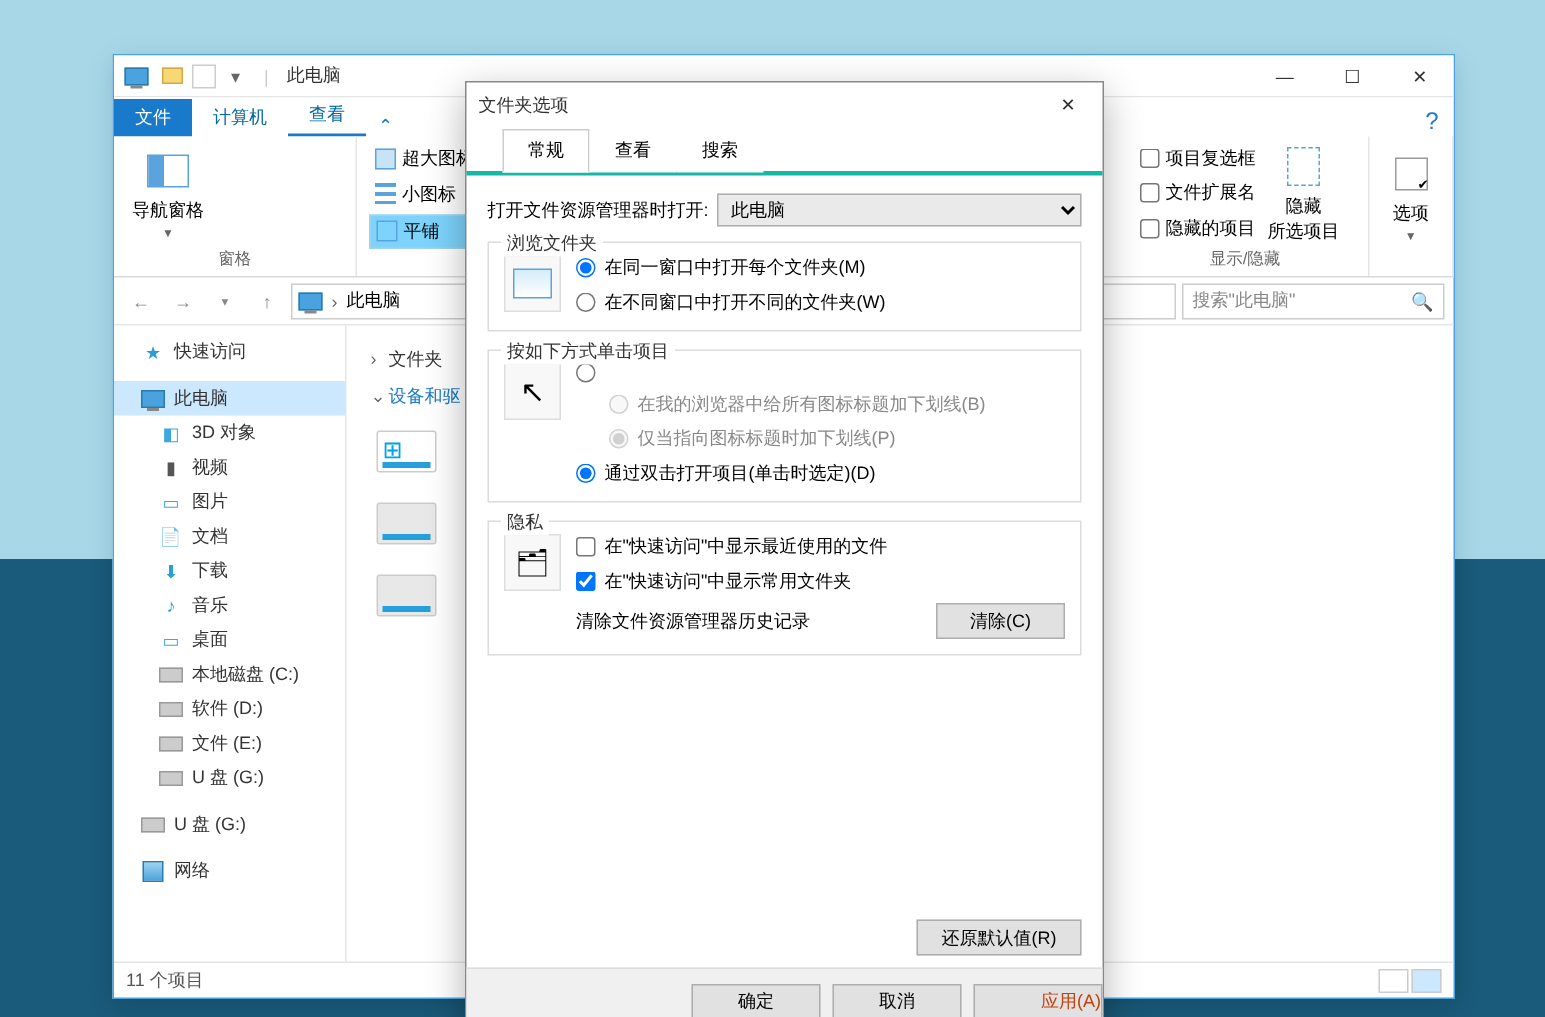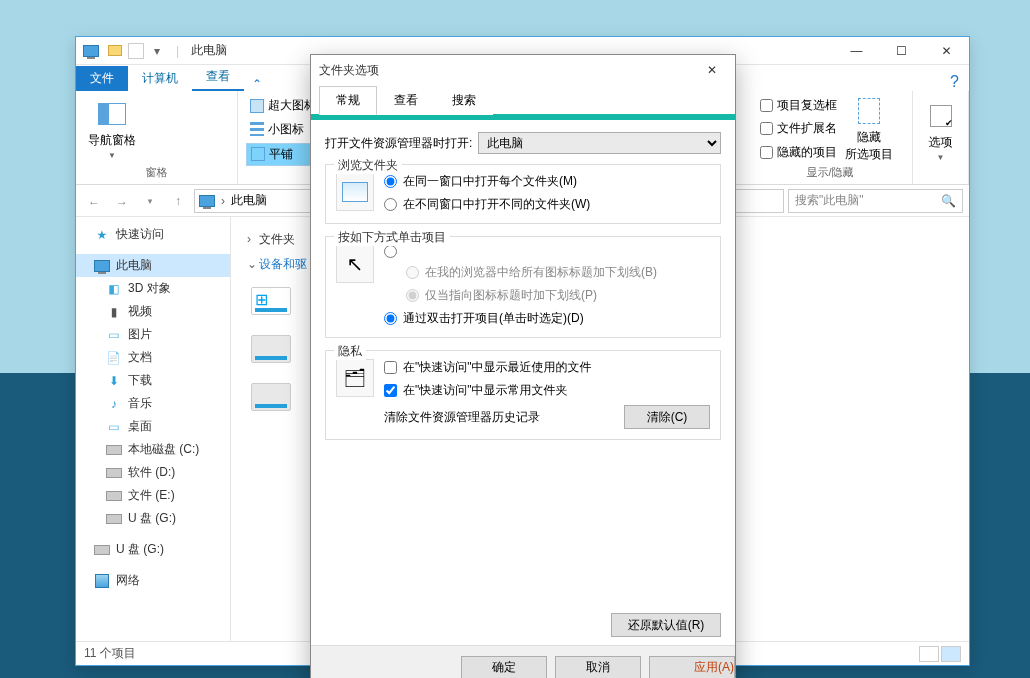--- a/index.html
+++ b/index.html
@@ -64,21 +64,21 @@
 .statusbar .view-icons .vi { width: 20px; height: 16px; border: 1px solid #ccc; }
 
 
 .dialog {
   position: absolute; left: 310px; top: 54px; width: 426px; height: 636px;
   background: #fff; border: 1px solid #888; box-shadow: 0 8px 24px rgba(0,0,0,0.3);
   display: flex; flex-direction: column;
 }
 .dialog .dlg-titlebar { height: 30px; display: flex; align-items: center; padding: 0 8px; color: #333; }
 .dialog .dlg-titlebar .close-btn { margin-left: auto; width: 30px; height: 28px; display: flex; align-items: center; justify-content: center; }
-.dialog .dlg-tabs { display: flex; padding-left: 8px; border-bottom: 6px solid #14b8a6; }
+.dialog .dlg-tabs { display: flex; padding-left: 24px; border-bottom: 3px solid #14b8a6; }
 .dialog .dlg-tabs .dtab { padding: 5px 16px 5px; border: 1px solid transparent; border-bottom: none; cursor: pointer; position: relative; top: 1px; background: #fff;}
 .dialog .dlg-tabs .dtab.active { border-color: #ccc; border-bottom: 1px solid #fff; }
 .dialog .dlg-body { flex: 1; padding: 12px 14px; overflow: auto; }
 .dialog .field-row { display: flex; align-items: center; gap: 6px; margin-bottom: 10px; }
 .dialog select.combo { flex: 1; height: 22px; border: 1px solid #adadad; background: #eaeaea; padding: 0 4px; }
 .dialog .group-box { border: 1px solid #dcdcdc; padding: 8px 10px 10px; margin-bottom: 12px; position: relative; }
 .dialog .group-box .gb-title { position: absolute; top: -8px; left: 8px; background: #fff; padding: 0 4px; color: #333; }
 .dialog .gb-content { display: flex; gap: 10px; }
 .dialog .gb-icon { width: 38px; height: 38px; flex-shrink: 0; display: flex; align-items: center; justify-content: center; border: 1px solid #ddd; background: #f8f8f8; }
 .dialog .gb-options { flex: 1; display: flex; flex-direction: column; gap: 6px; }

